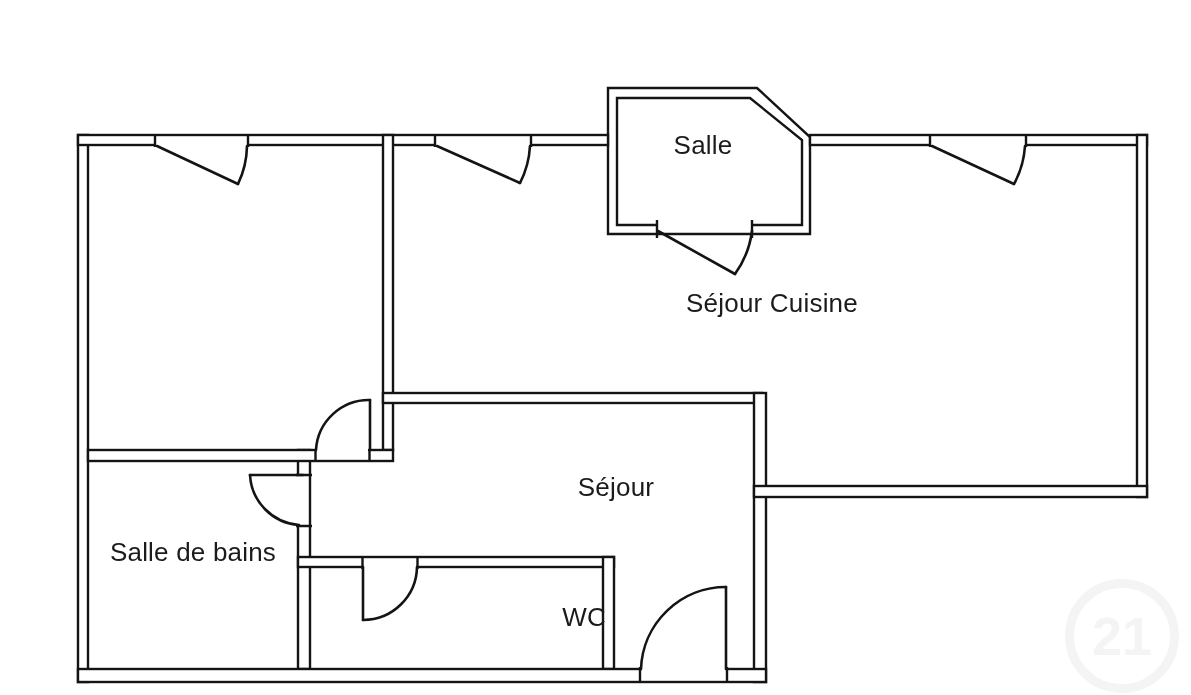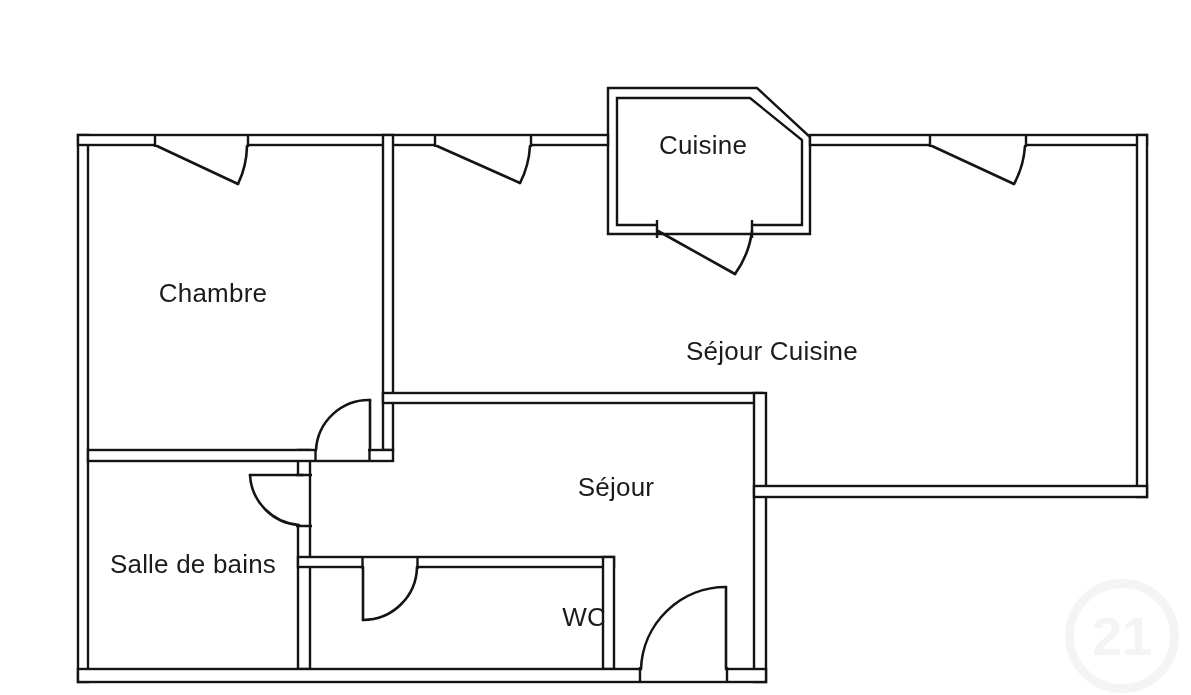--- a/index.html
+++ b/index.html
@@ -120,24 +120,23 @@
     </g>
 
     <g>
       <rect class="erase" x="642" y="664" width="84" height="11"></rect>
       <path class="tick" d="M640,667 V683 M727,667 V683"></path>
       <path class="sym" d="M726,669 L726,587"></path>
       <path class="sym" d="M726,587 A85,85 0 0 0 641,669"></path>
     </g>
   </svg>
 
-  <div class="room-label" style="left:213px;top:293px;">Chambre</div>
-  <div class="room-label" style="left:703px;top:145px;">Cuisine</div>
-  <div class="room-label" style="left:772px;top:303px;margin-top:48px;">Séjour Cuisine</div>
+  <div class="room-label" style="left:703px;top:145px;">Salle</div>
+  <div class="room-label" style="left:772px;top:303px;">Séjour Cuisine</div>
   <div class="room-label" style="left:616px;top:487px;">Séjour</div>
-  <div class="room-label" style="left:193px;top:564px;">Salle de bains</div>
+  <div class="room-label" style="left:193px;top:552px;">Salle de bains</div>
   <div class="room-label" style="left:540px;top:617px;margin-left:44px;">WC</div>
 
   <div id="watermark">
     <span>21</span>
   </div>
 
 </div>
 
 </body></html>

